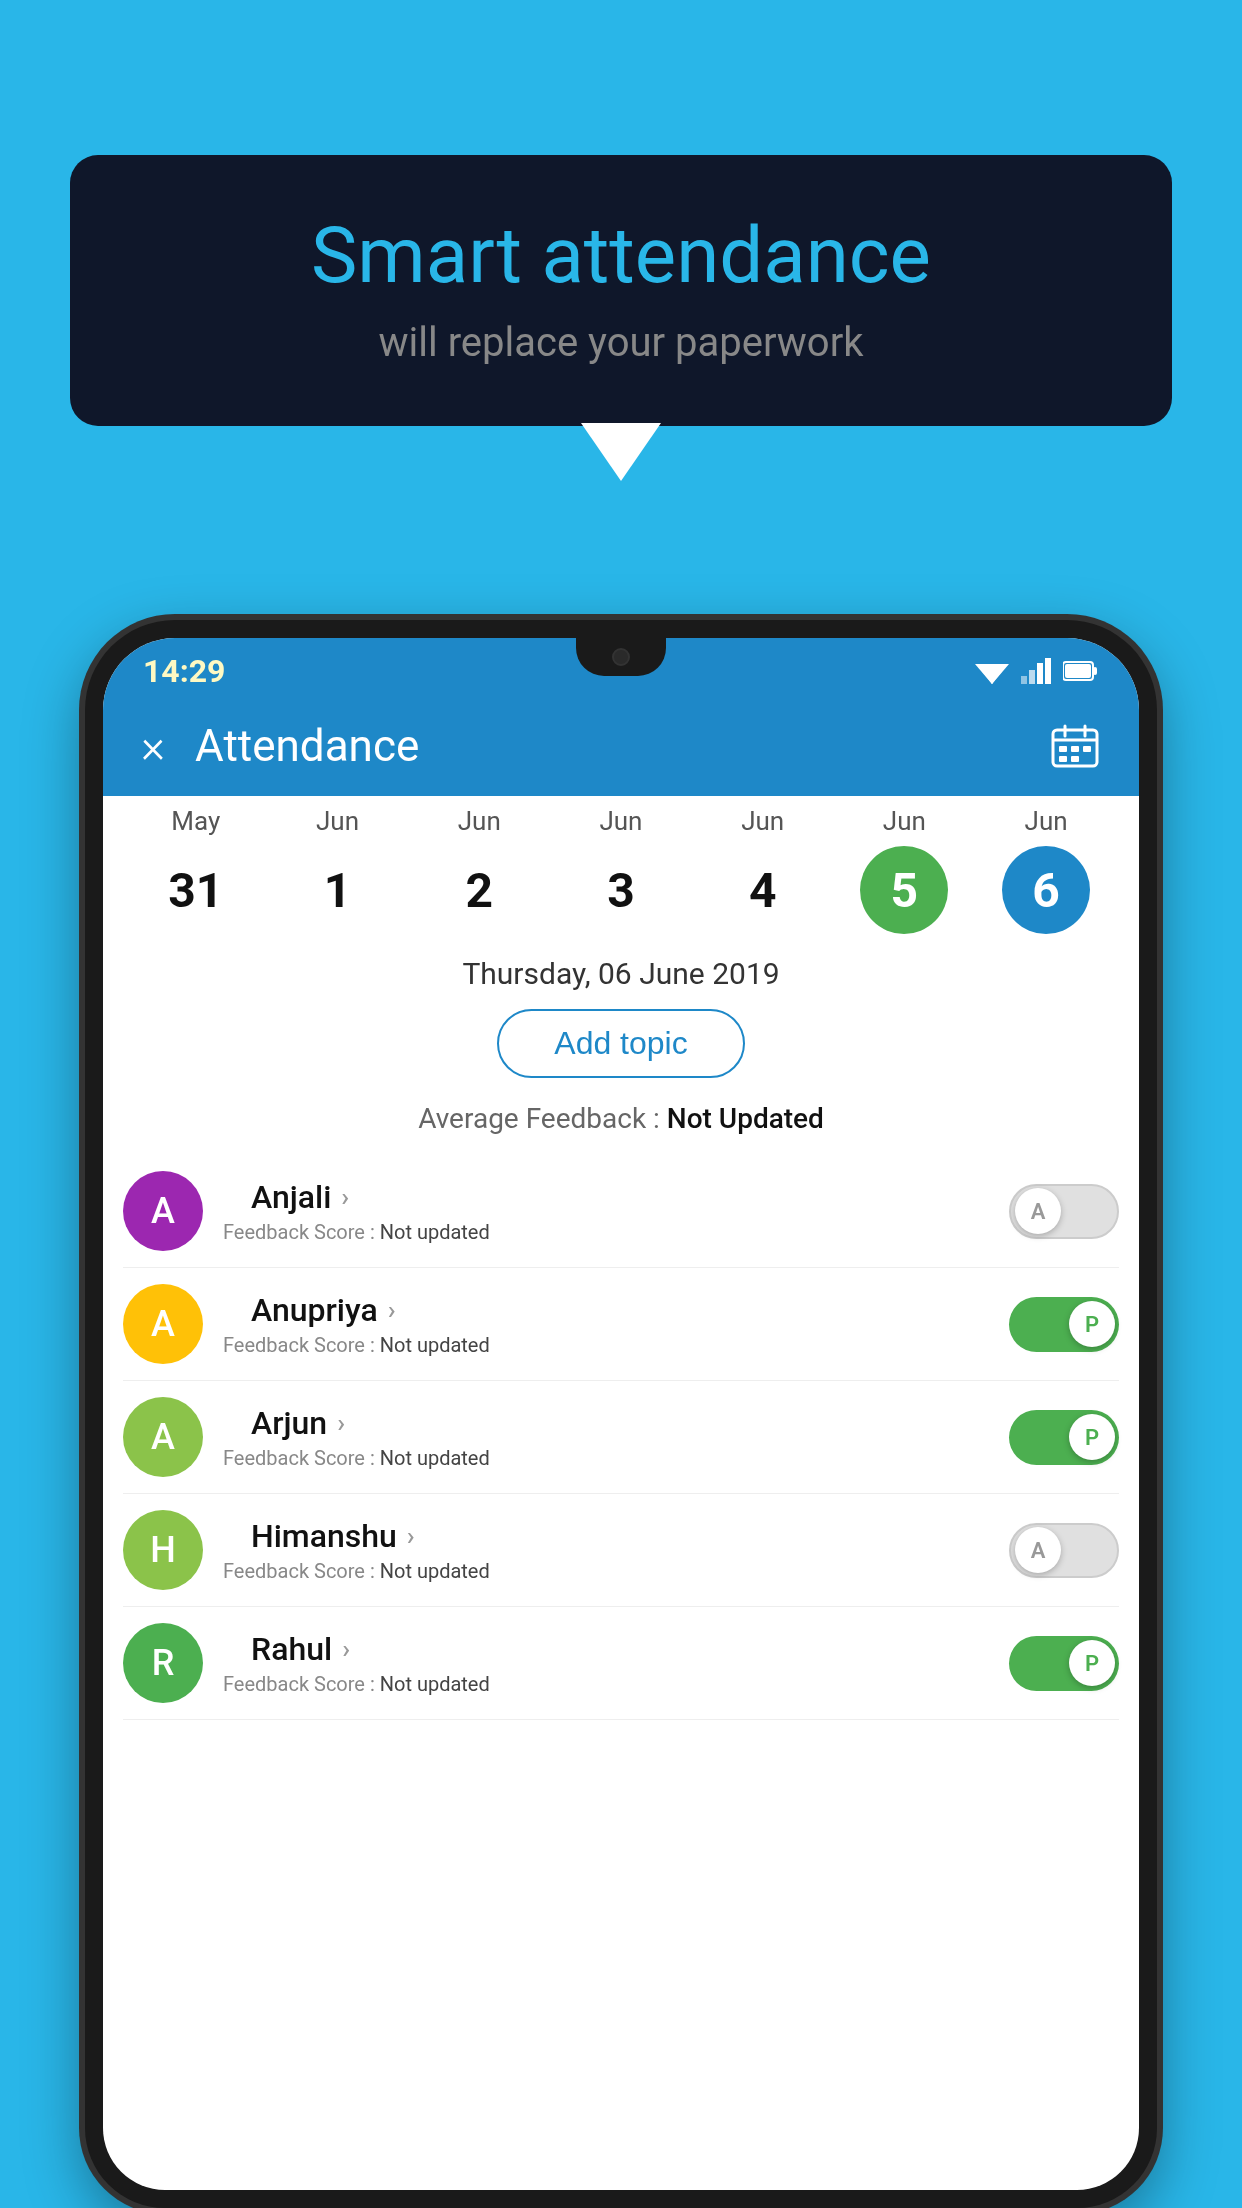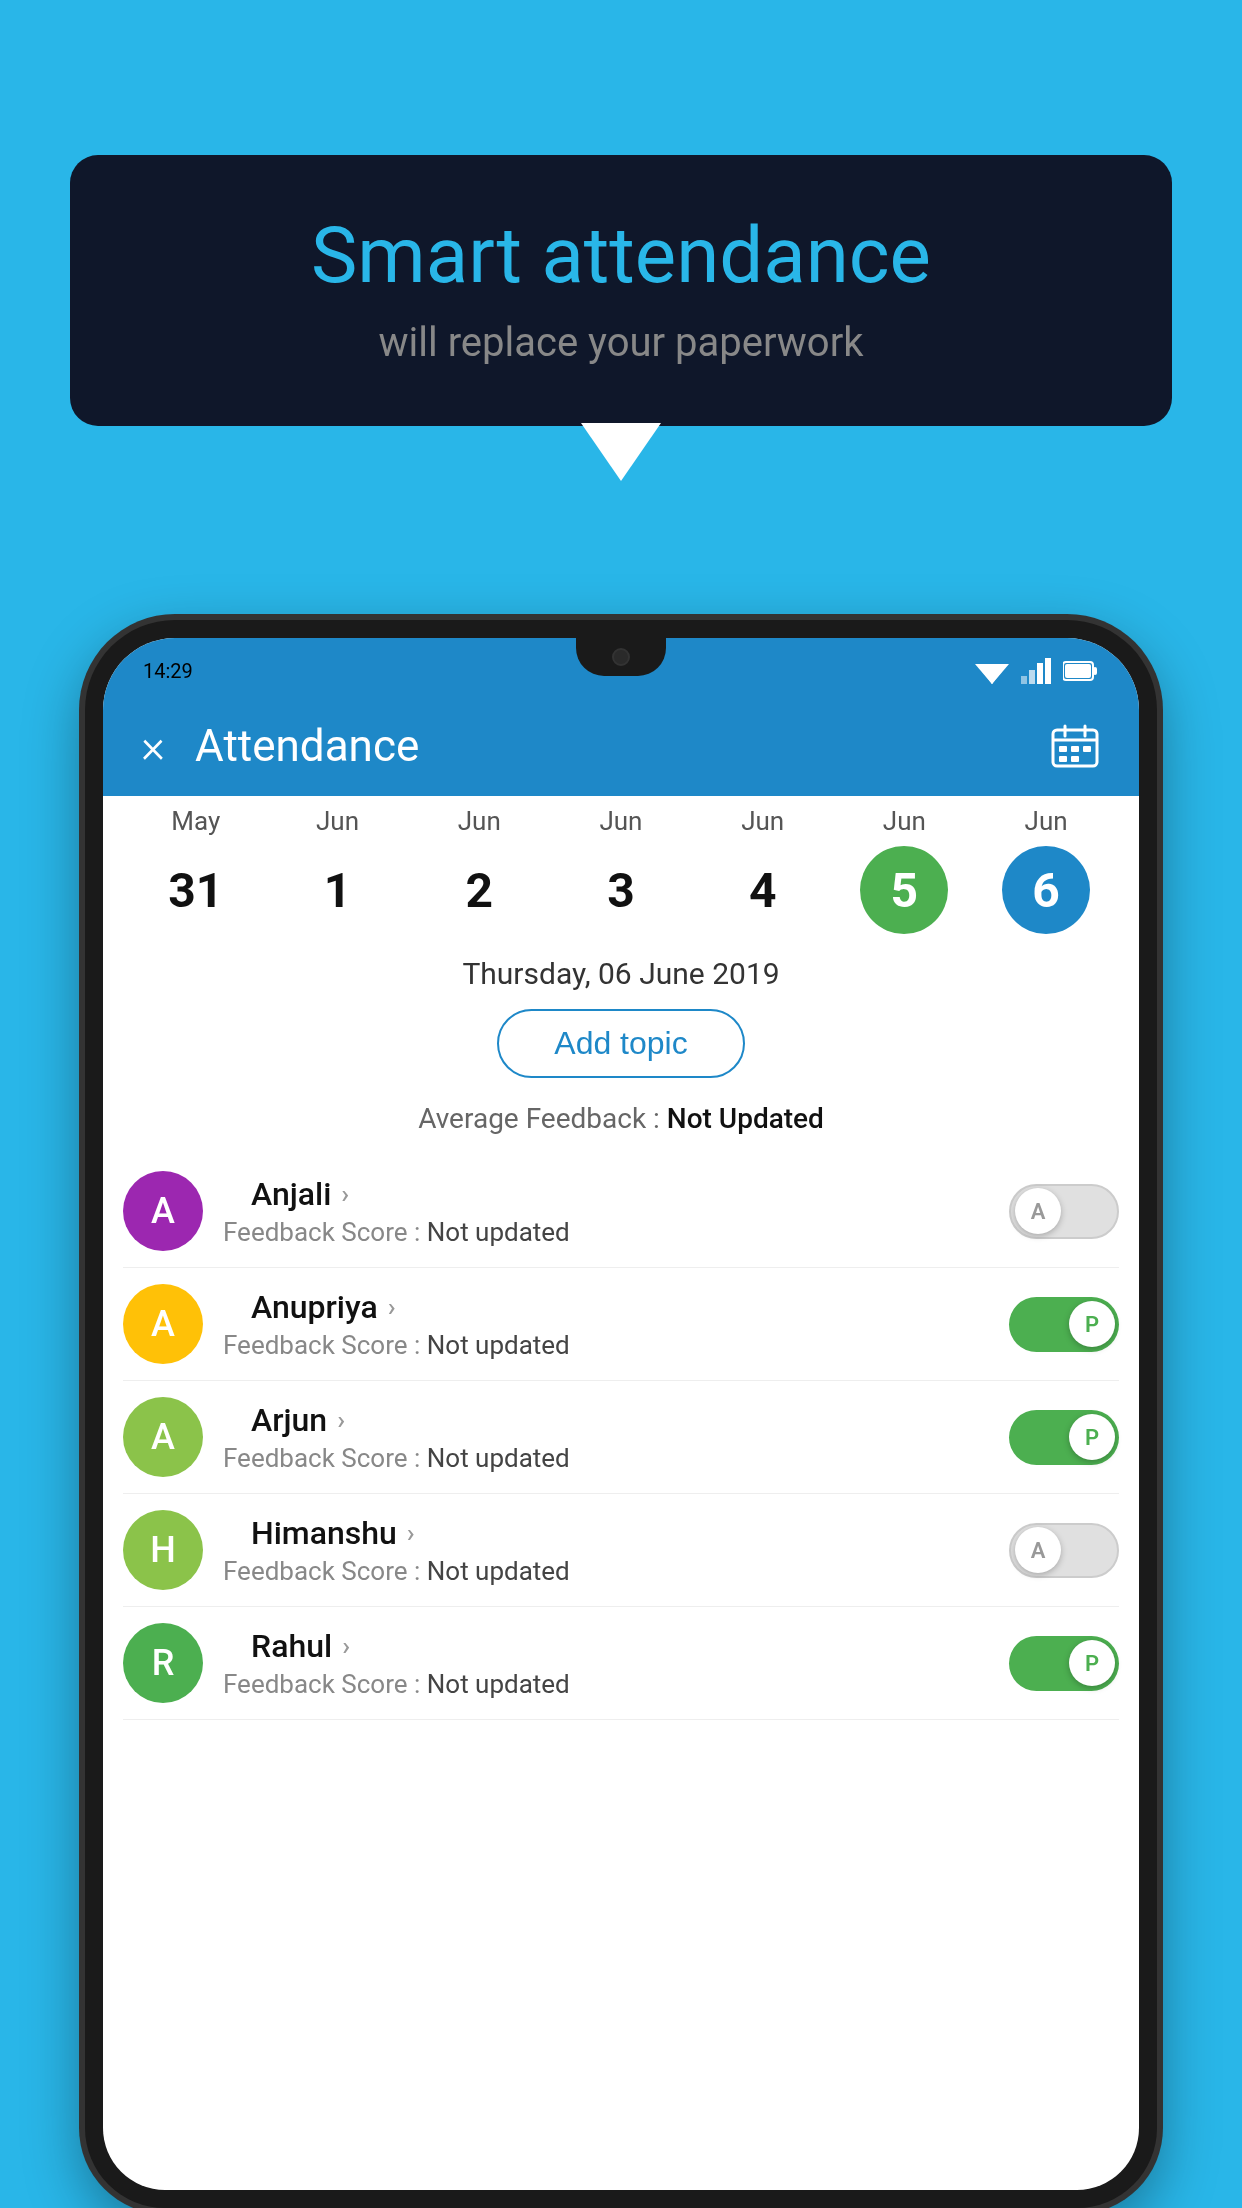--- a/index.html
+++ b/index.html
@@ -132,23 +132,23 @@
       background: #1E88C8;
       height: 58px;
       display: flex;
       align-items: center;
       justify-content: space-between;
       padding: 0 40px;
       padding-top: 8px;
     }
 
     .status-time {
-      color: #000000;
-      font-size: 20px;
-      font-weight: 400;
+      color: #fef9c3;
+      font-size: 32px;
+      font-weight: 700;
     }
 
     .status-icons {
       display: flex;
       align-items: center;
       gap: 12px;
     }
 
     .status-icons svg {
       fill: white;
@@ -319,21 +319,21 @@
       margin-bottom: 4px;
       margin-left: 28px;
     }
 
     .student-name .chevron {
       color: #999;
       font-size: 26px;
     }
 
     .student-feedback {
-      font-size: 26px;
+      font-size: 20px;
       color: #888;
     }
 
     .student-feedback span {
       color: #444;
     }
 
     
     .toggle-wrap {
       flex-shrink: 0;

